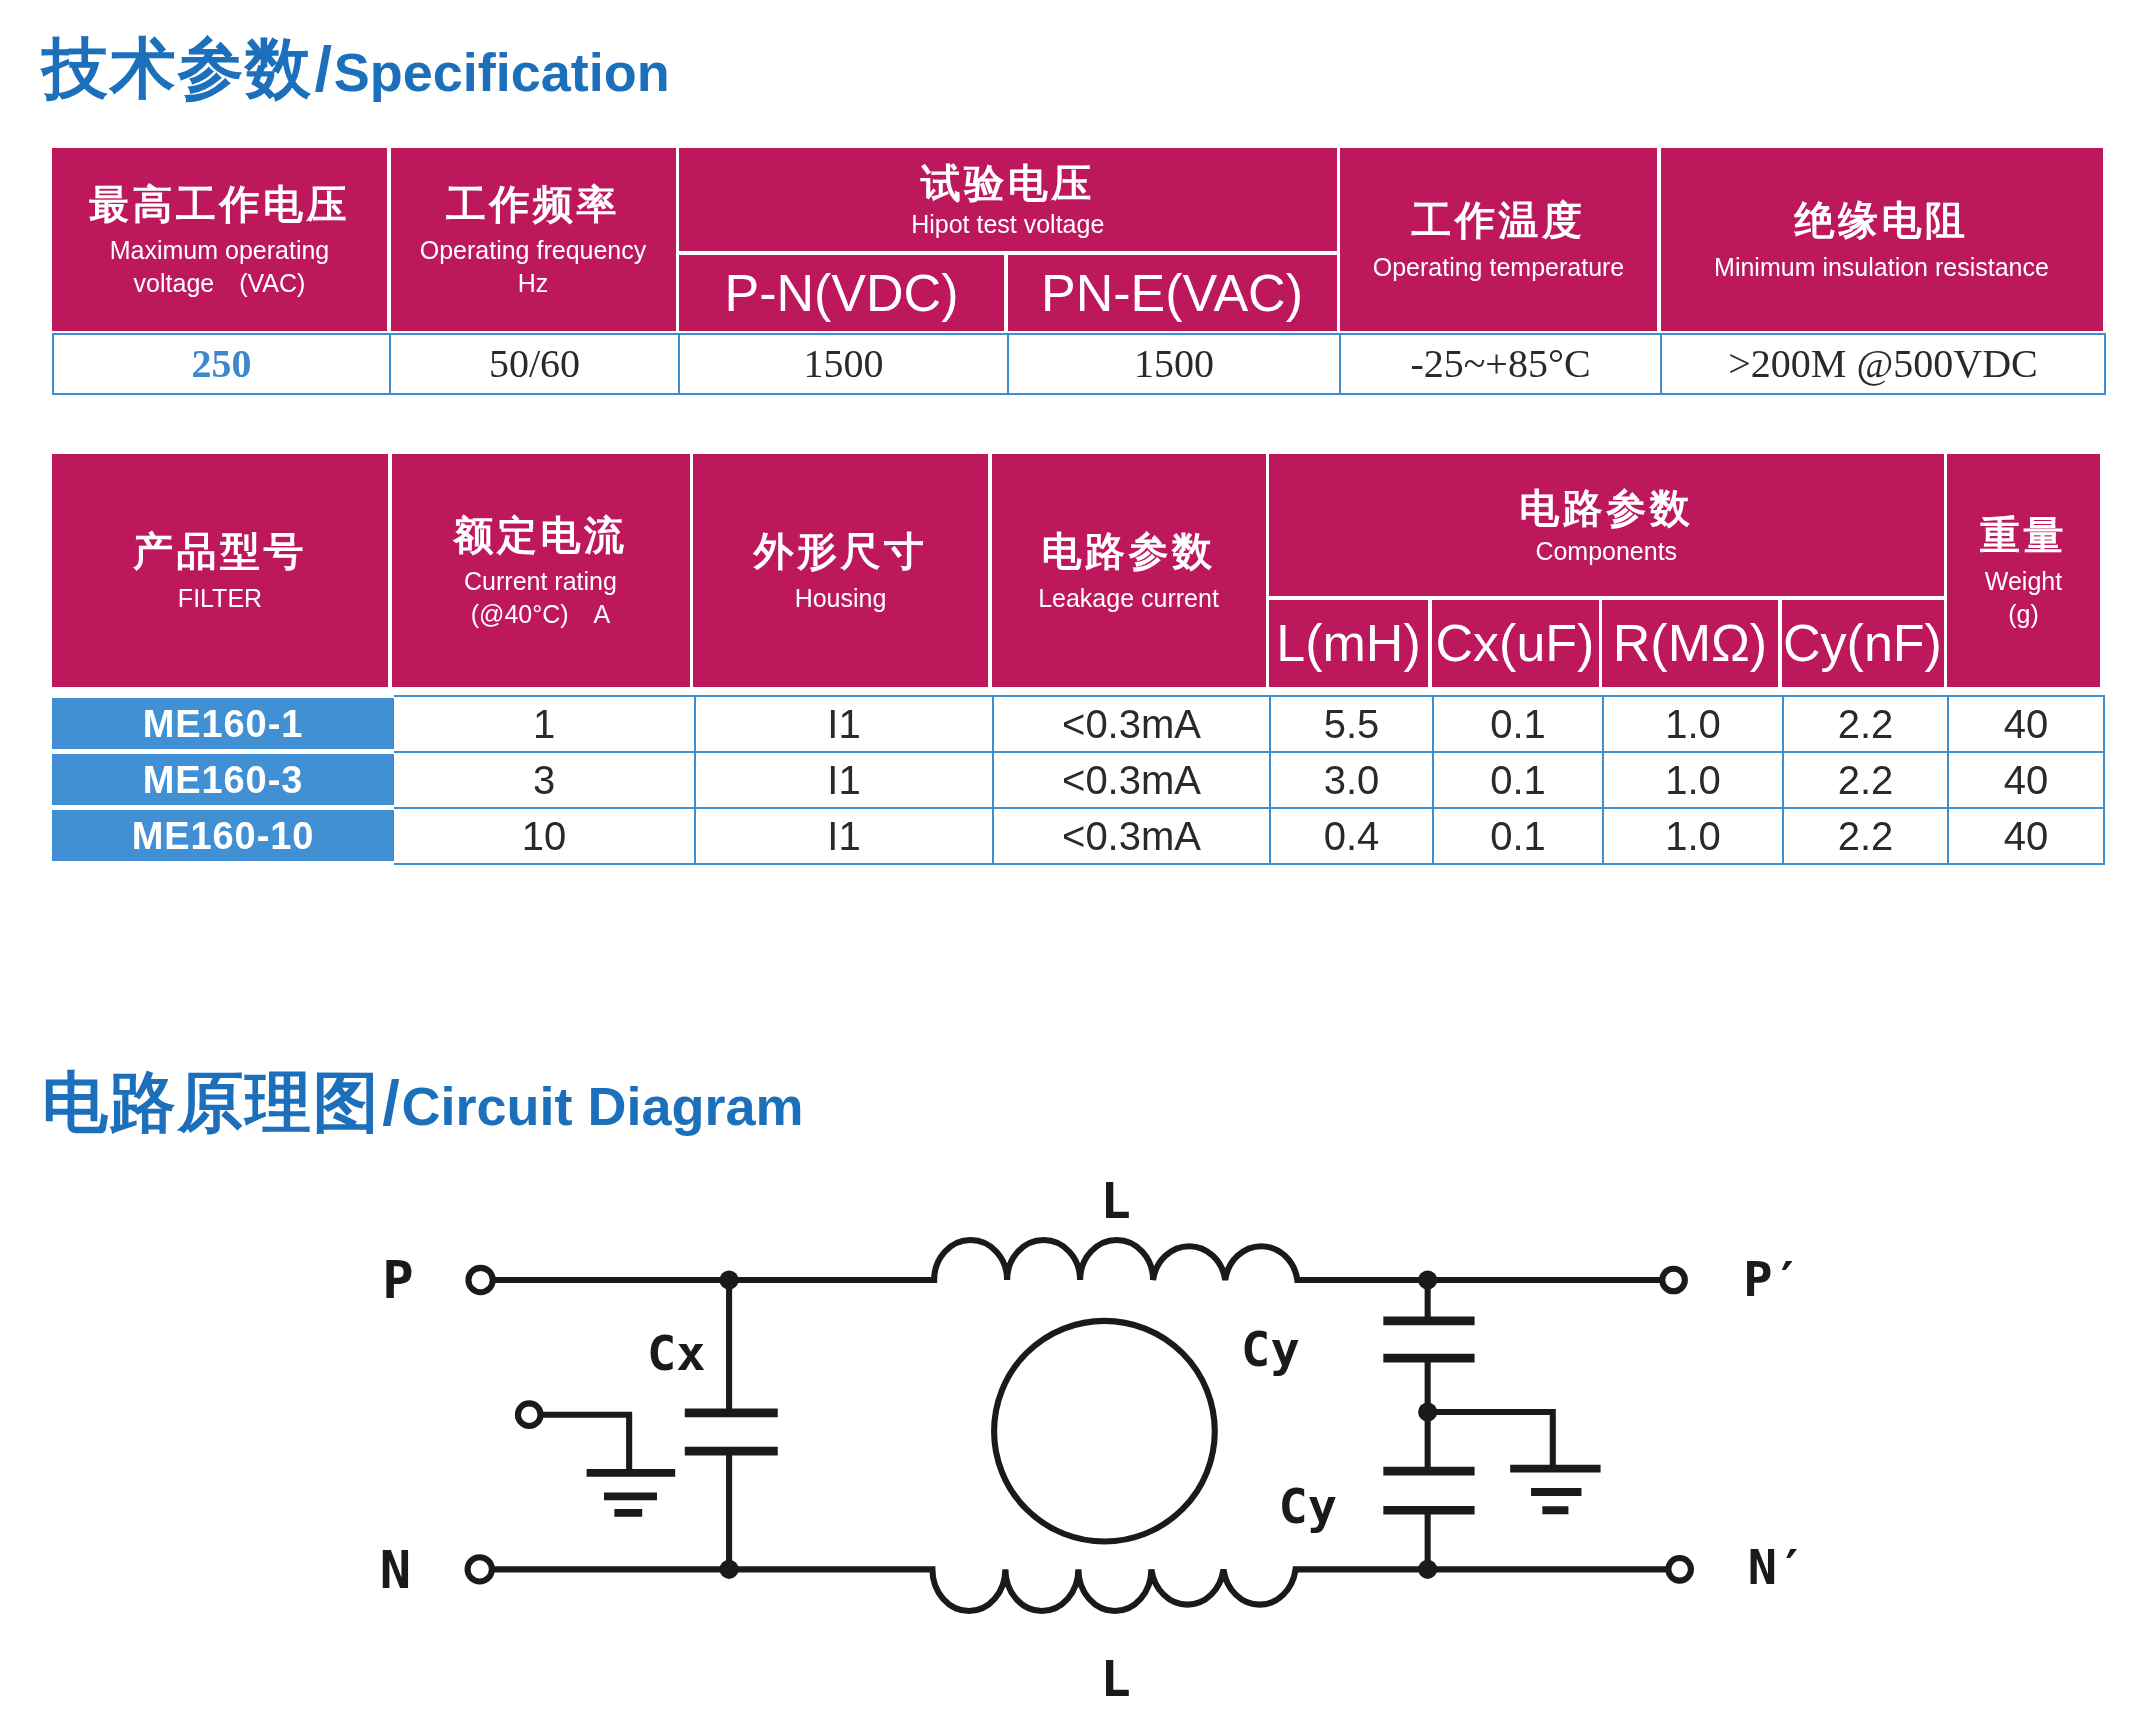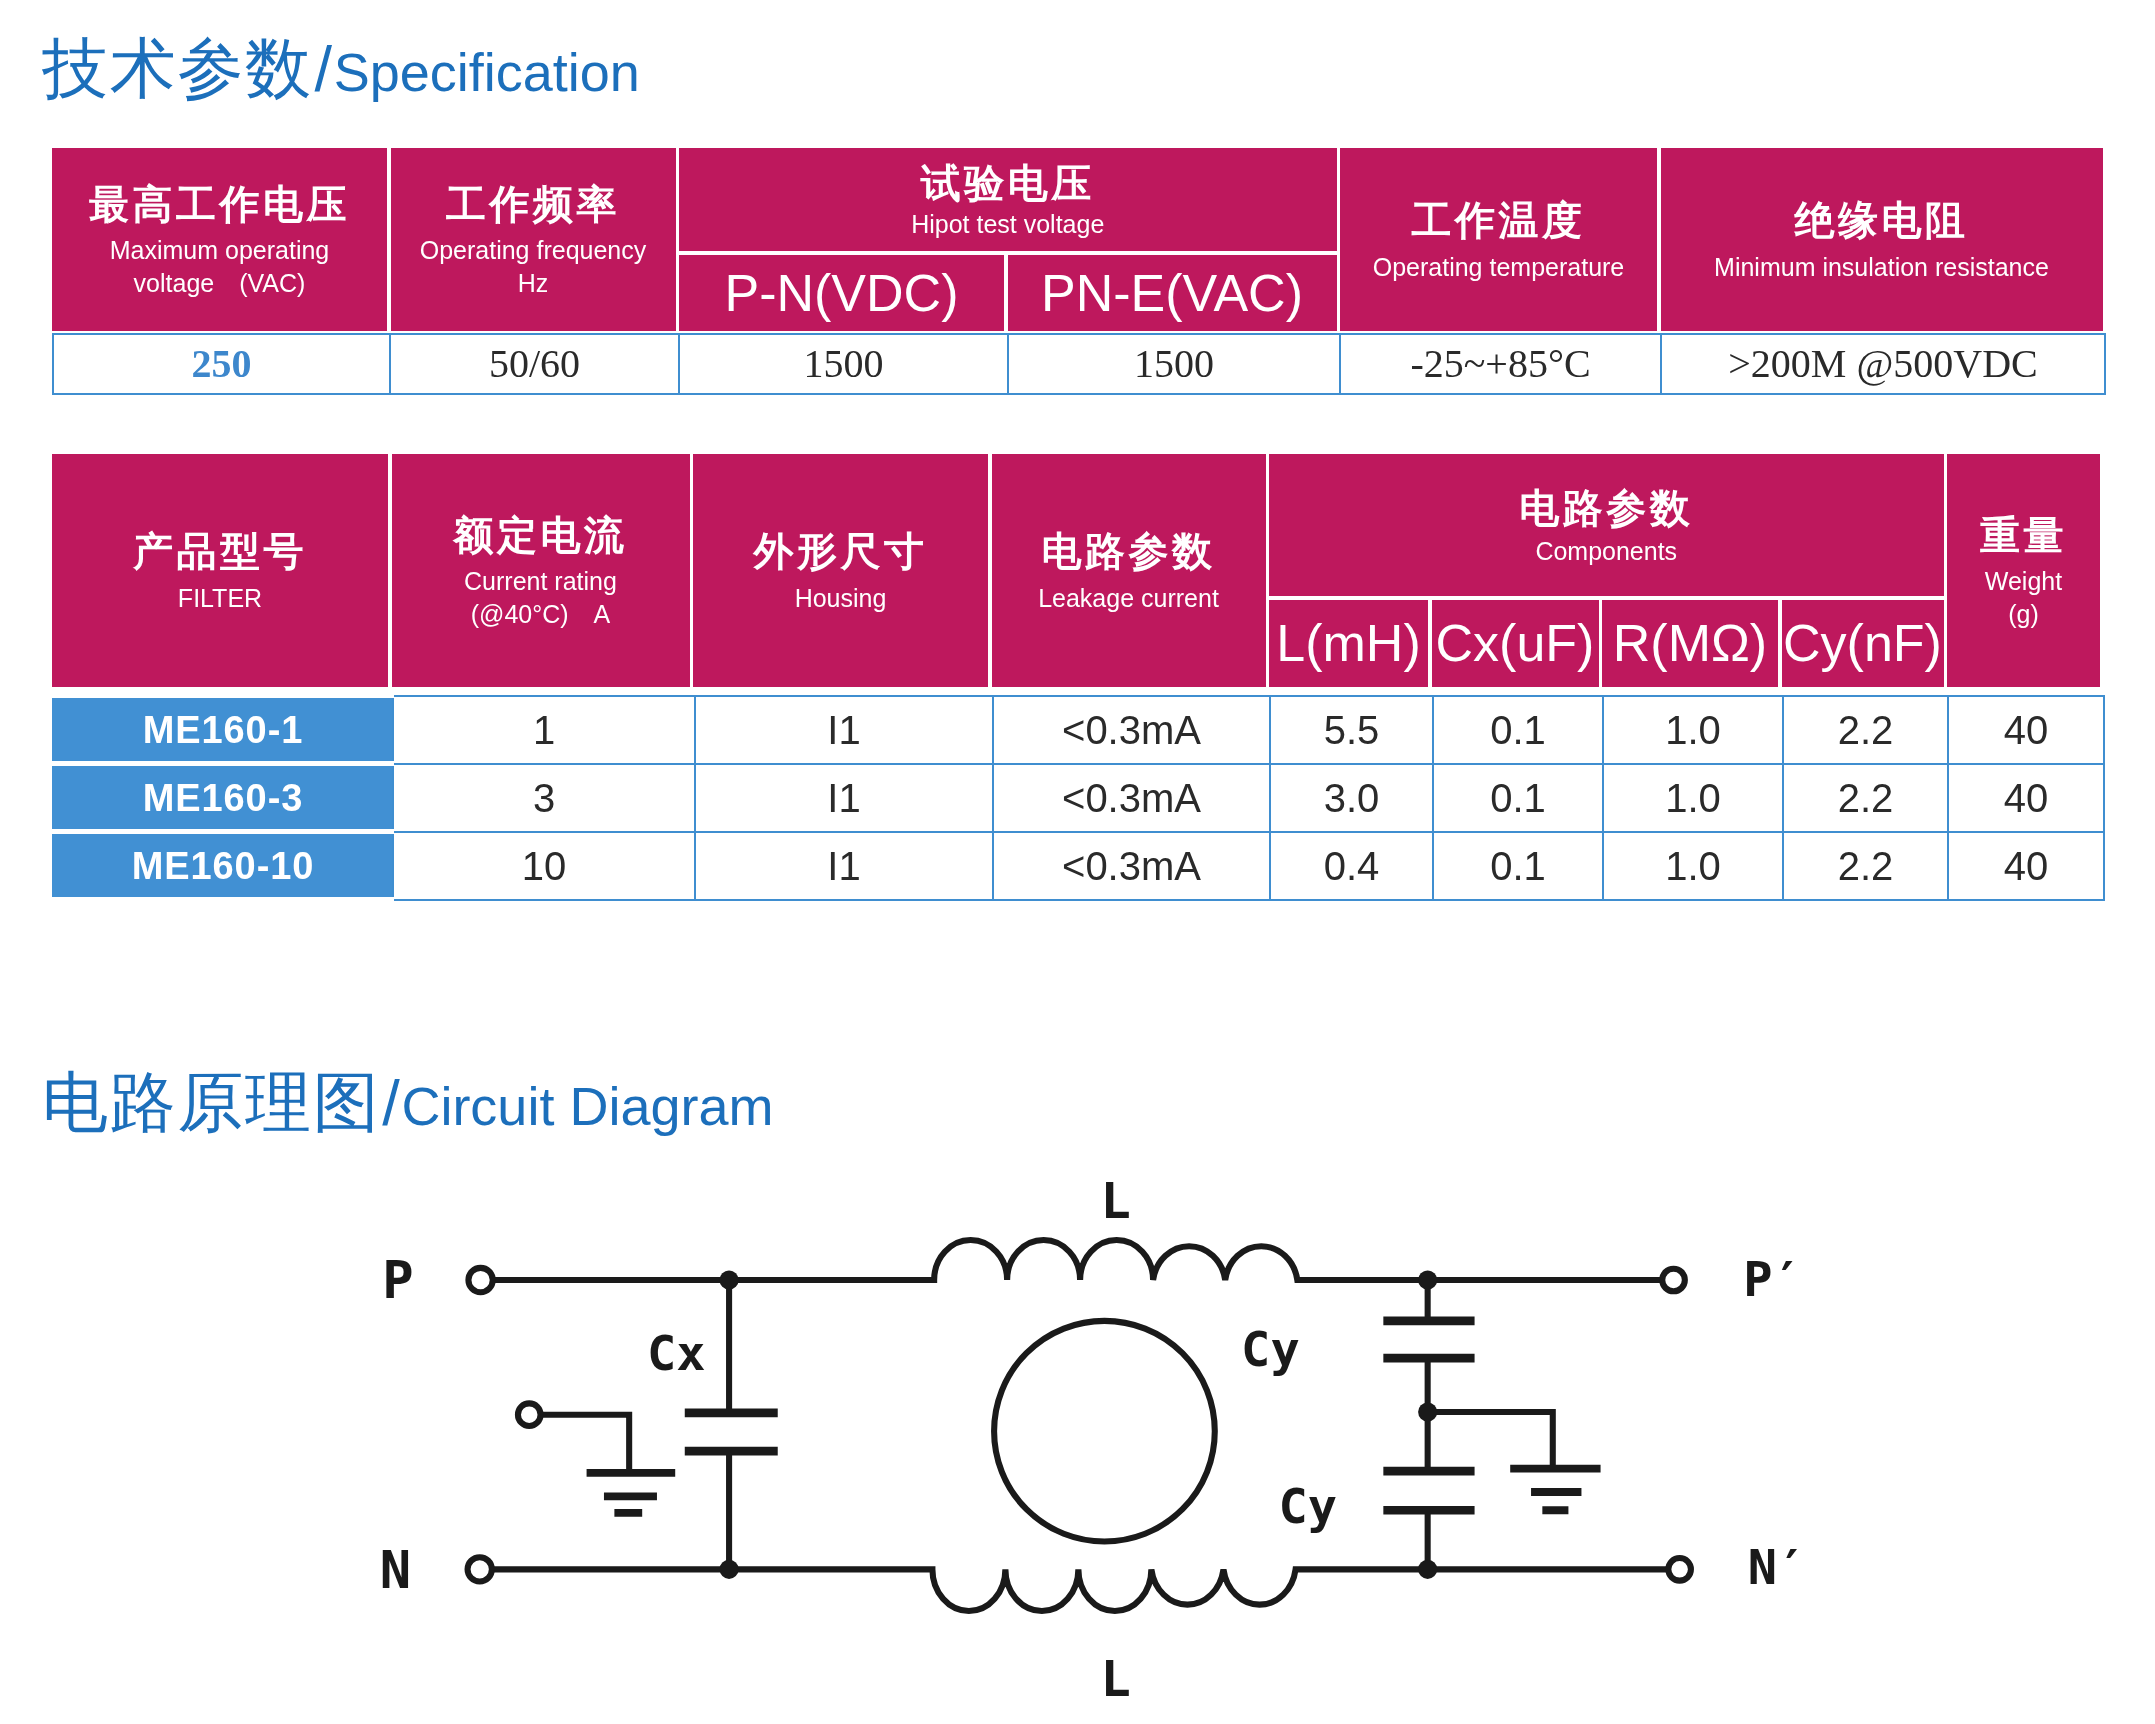--- a/index.html
+++ b/index.html
@@ -1,20 +1,20 @@
 <!DOCTYPE html>
 <html style="font-size:14px"><head>
 <meta charset="utf-8">
 <style>
   html,body { margin:0; padding:0; background:#ffffff; }
   body { width:2155px; height:1724px; font-family:"Liberation Sans","DejaVu Sans",sans-serif; }
   .page { position:relative; width:2155px; height:1724px; overflow:hidden; background:#fff; }
 
   
-  .sec-title { position:absolute; left:42px; color:#1c6fbb; font-weight:normal; white-space:nowrap; line-height:1; }
+  .sec-title { position:absolute; left:42px; color:#1c6fbb; font-weight:bold; white-space:nowrap; line-height:1; }
   .sec-title .zh { font-size:66px; letter-spacing:1.7px; }
   .sec-title .sep { font-size:63px; padding:0 1.7px; }
   .sec-title .en { font-size:54px; }
   #title1 { top:35px; }
   #title2 { top:1050px;margin-top:19px; }
 
   
   .hdr { position:absolute; left:52px; display:grid; gap:3.5px; color:#fff; text-align:center; }
   .hdr .cell { background:#be185d; display:flex; flex-direction:column; justify-content:center; align-items:center; padding:3.5px 5.2px; box-sizing:border-box; }
   .zh-h { font-size:40px; font-weight:bold; letter-spacing:3.5px; line-height:1.25; }
@@ -42,21 +42,21 @@
   #hdr2 .s4 { grid-column:8; grid-row:2; }
   #hdr2 .wt { grid-column:9; grid-row:1 / span 2; }
 
   
   .datatable { position:absolute; left:52px; border-collapse:collapse; table-layout:fixed; background:#fff; }
   .datatable td { border:2.6px solid #3f8ed0; text-align:center; vertical-align:middle; font-size:40px; color:#2a2a2a; padding:0; line-height:1; }
   #data1 { top:333px; width:2051px;font-family:Liberation Serif, serif; }
   #data1 tr { height:60px; }
   #data1 td.accent { color:#3d87cc; font-weight:bold; }
   #data2 { top:693px; width:2051px; }
-  #data2 tr { height:68px;padding-left:8px; }
+  #data2 tr { height:56px;padding-left:8px; }
   #data2 td.rowlabel { background:#4190d3; color:#ffffff; font-weight:bold; font-size:38px; letter-spacing:0.9px;
                        border-top:5.2px solid #ffffff; border-bottom:5.2px solid #ffffff; border-left:2.6px solid #4190d3; }
 
   
   #circuit { position:absolute; left:0; top:1121px; }
   .wire { stroke:#1a1a1a; stroke-width:7; fill:none; }
   .plate { stroke:#1a1a1a; stroke-width:10; fill:none; }
   .gbar { stroke:#1a1a1a; stroke-width:9; fill:none; }
   .dot { fill:#1a1a1a; stroke:none; }
   .term { fill:#ffffff; stroke:#1a1a1a; stroke-width:7; }

